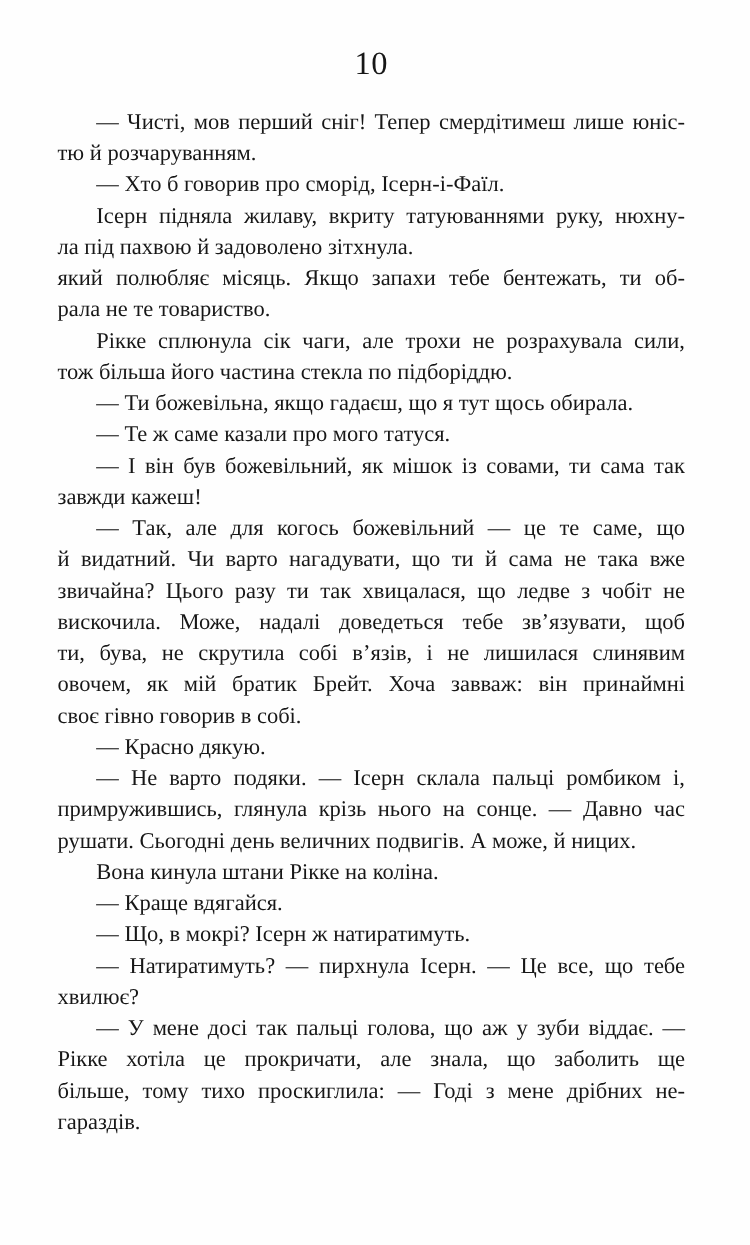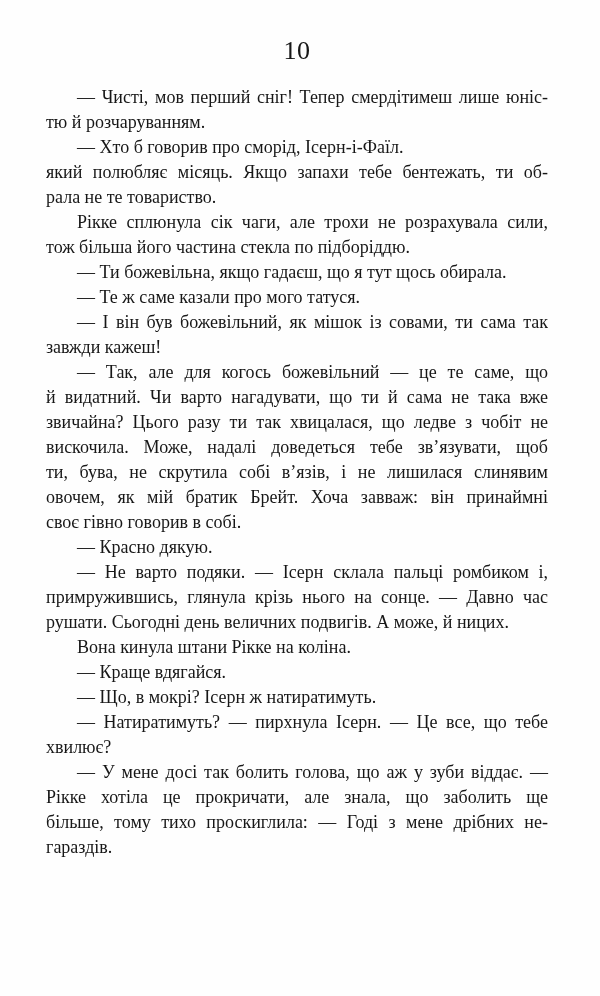--- a/index.html
+++ b/index.html
@@ -56,20 +56,24 @@
   <div class="page-number">10</div>
   <div class="text-block">
       <div class="para">
         <div class="line first">— Чисті, мов перший сніг! Тепер смердітимеш лише юніс-</div>
         <div class="line last">тю й розчаруванням.</div>
       </div>
       <div class="para">
         <div class="line first last">— Хто б говорив про сморід, Ісерн-і-Фаїл.</div>
       </div>
       <div class="para">
+        <div class="line first">Ісерн підняла жилаву, вкриту татуюваннями руку, нюхну-</div>
+        <div class="line last">ла під пахвою й задоволено зітхнула.</div>
+      </div>
+      <div class="para">
         <div class="line">який полюбляє місяць. Якщо запахи тебе бентежать, ти об-</div>
         <div class="line last">рала не те товариство.</div>
       </div>
       <div class="para">
         <div class="line first">Рікке сплюнула сік чаги, але трохи не розрахувала сили,</div>
         <div class="line last">тож більша його частина стекла по підборіддю.</div>
       </div>
       <div class="para">
         <div class="line first last">— Ти божевільна, якщо гадаєш, що я тут щось обирала.</div>
       </div>
@@ -104,19 +108,19 @@
         <div class="line first last">— Краще вдягайся.</div>
       </div>
       <div class="para">
         <div class="line first last">— Що, в мокрі? Ісерн ж натиратимуть.</div>
       </div>
       <div class="para">
         <div class="line first">— Натиратимуть? — пирхнула Ісерн. — Це все, що тебе</div>
         <div class="line last">хвилює?</div>
       </div>
       <div class="para">
-        <div class="line first">— У мене досі так болить голова, що аж у зуби віддає. —</div>
+        <div class="line first">— У мене досі так пальці голова, що аж у зуби віддає. —</div>
         <div class="line">Рікке хотіла це прокричати, але знала, що заболить ще</div>
         <div class="line">більше, тому тихо проскиглила: — Годі з мене дрібних не-</div>
         <div class="line last">гараздів.</div>
       </div>
     </div>
 </div>
 
 </body></html>

